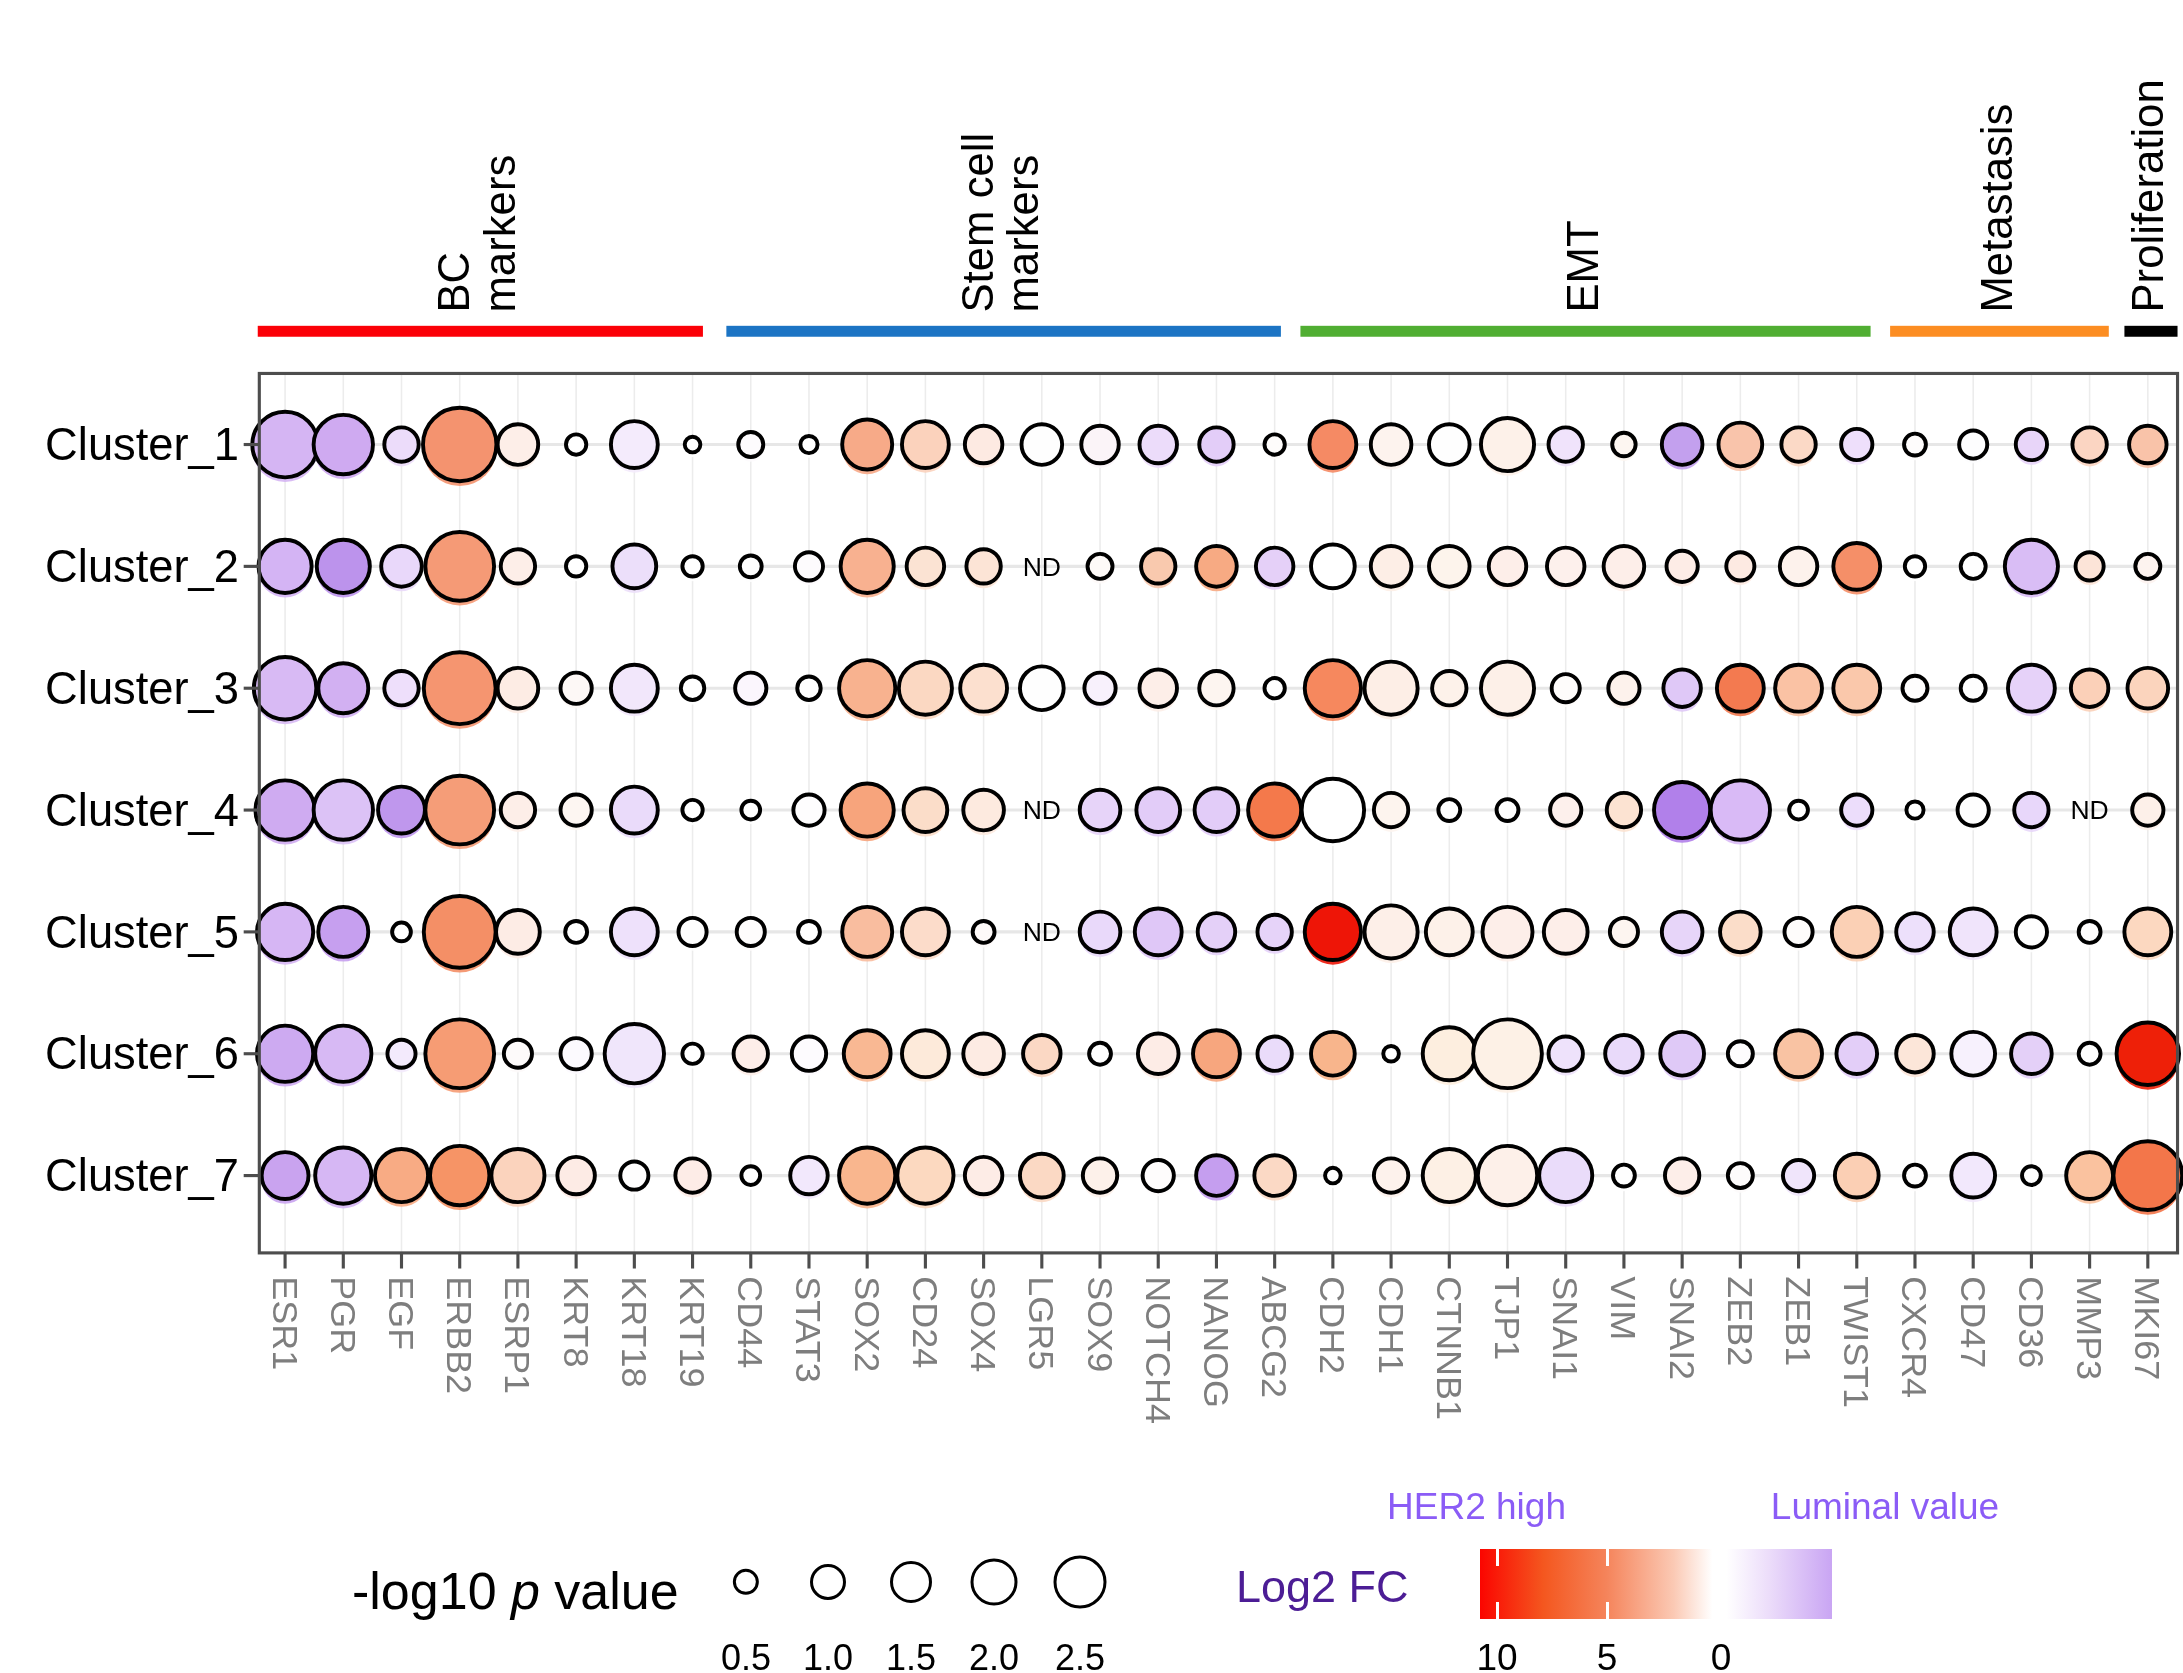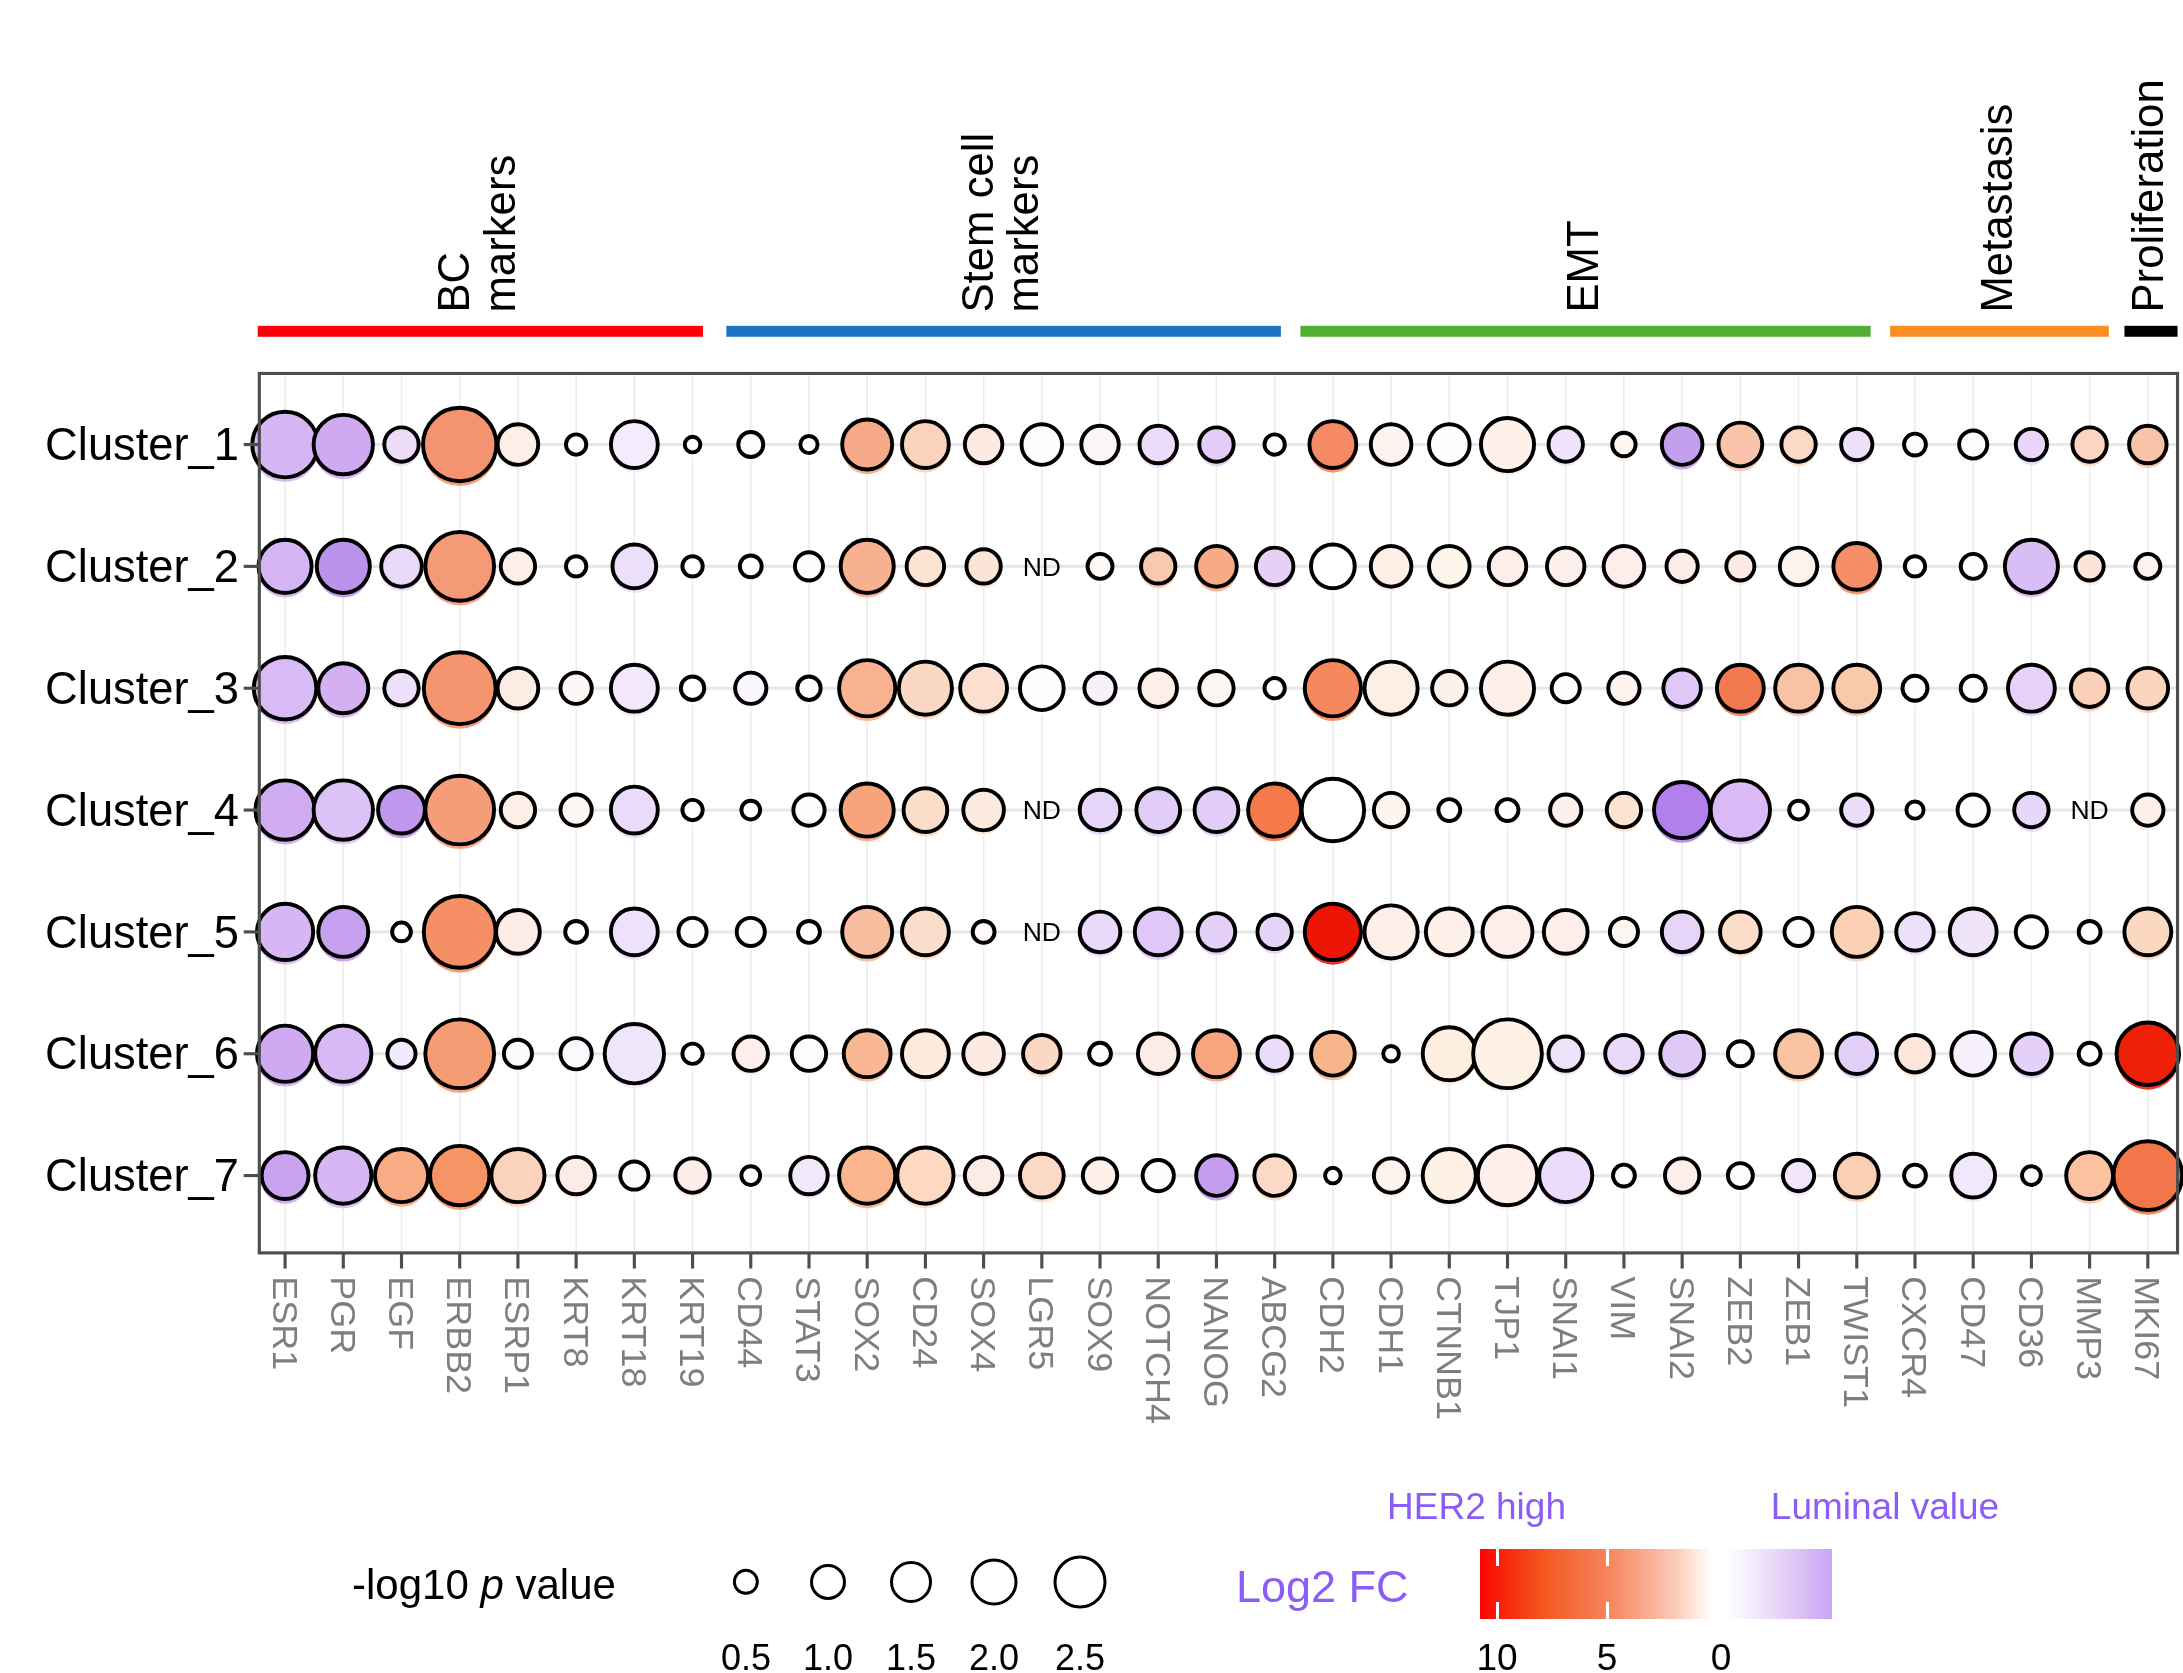--- a/index.html
+++ b/index.html
@@ -1,22 +1,22 @@
 <!DOCTYPE html>
 <html style="font-size:12.5px"><head>
 <meta charset="utf-8">
 <style>
   html,body{margin:0;padding:0;background:#ffffff;}
   #figure{position:relative;width:2183px;height:1674px;background:#ffffff;overflow:hidden;
           font-family:"Liberation Sans","DejaVu Sans",sans-serif;}
   #plot-svg{position:absolute;left:0;top:0;}
   .abs{position:absolute;}
-  .size-legend-title{left:352px;top:1561px;font-size:42px;color:#000;white-space:nowrap;}
+  .size-legend-title{left:352px;top:1561px;font-size:52px;color:#000;white-space:nowrap;}
   .size-legend-title .ital{font-style:italic;}
-  .fc-title{left:1236px;top:1561px;font-size:45px;color:#8b5cf6;white-space:nowrap;}
+  .fc-title{left:1236px;top:1561px;font-size:45px;color:#4c1d95;white-space:nowrap;}
   .grad-head{font-size:37px;color:#8b5cf6;text-align:center;top:1486px;white-space:nowrap;}
   #her2-label{left:1375px;width:203px;}
   #lum-label{left:1764px;width:242px;}
   #gradient-bar{left:1480px;top:1549px;width:352px;height:70px;}
   .grad-notch{position:absolute;width:3.1px;background:#ffffff;}
   .grad-num{position:absolute;top:1637px;font-size:37px;color:#000;transform:translateX(-50%);}
   .size-circ{position:absolute;border:3.9px solid #000;border-radius:50%;background:#fff;
              transform:translate(-50%,-50%);}
   .size-num{position:absolute;top:1637px;font-size:36px;color:#000;transform:translateX(-50%);}
 </style>

